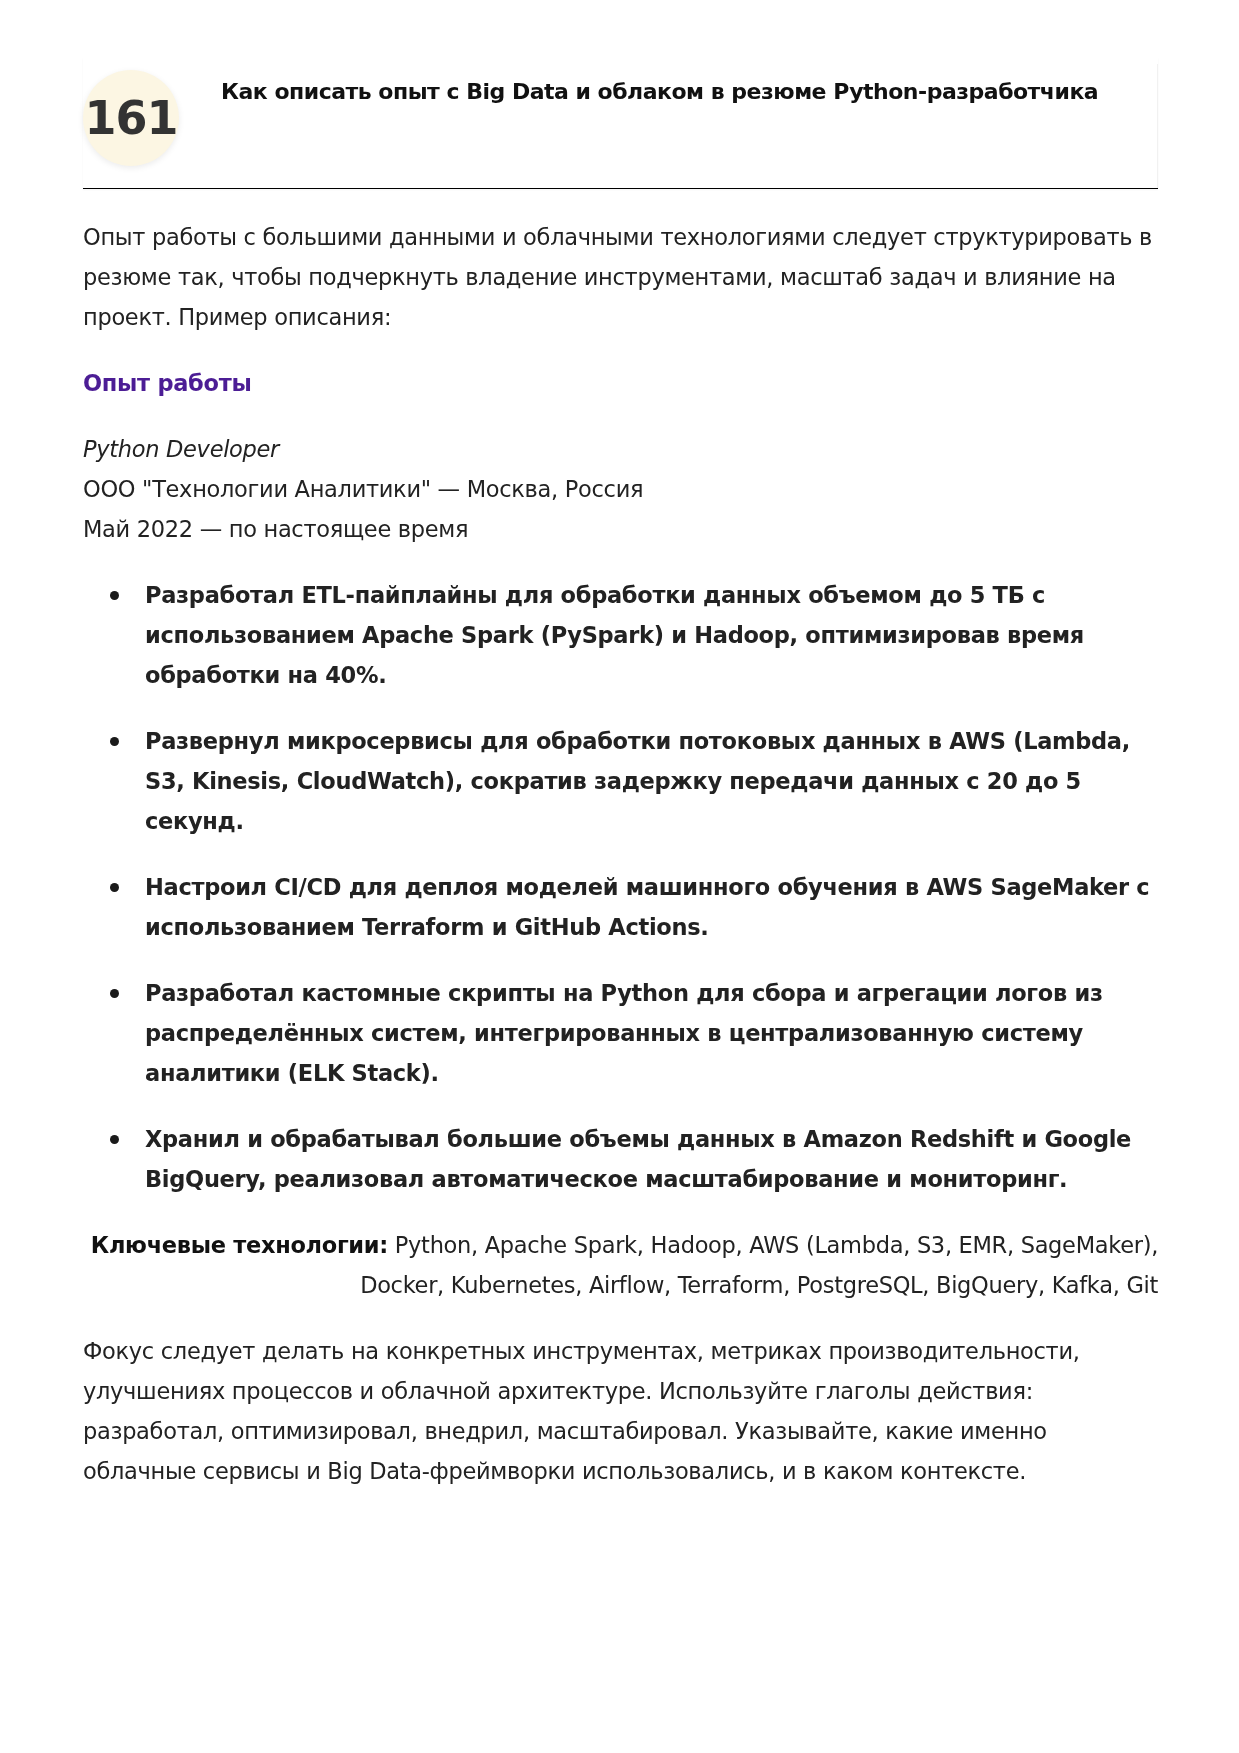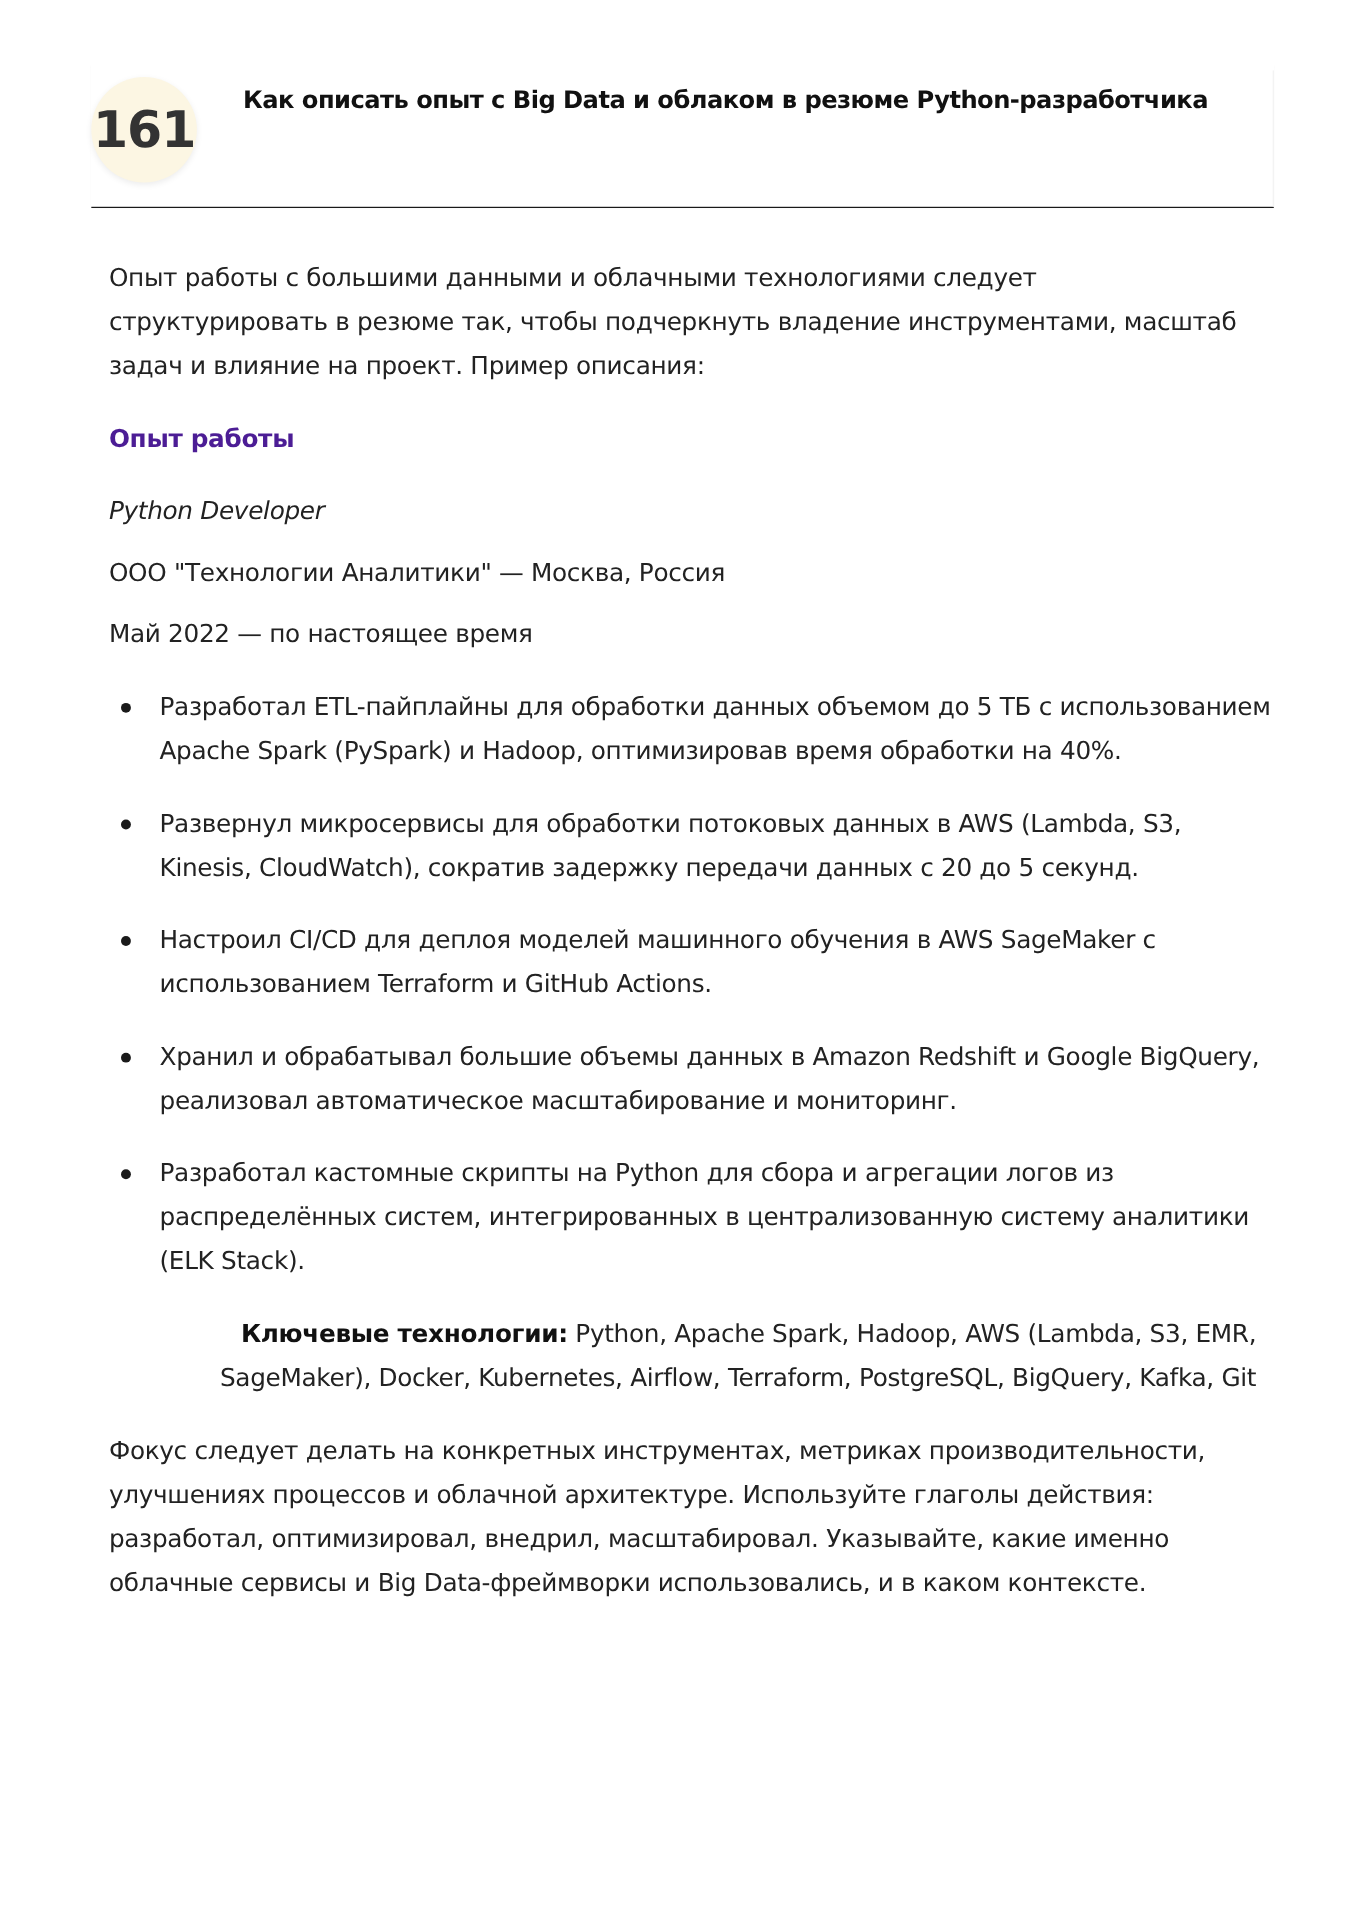--- a/index.html
+++ b/index.html
@@ -65,38 +65,39 @@
     letter-spacing: -0.5px;
   }
   .content {
     padding-top: 28px;
     font-size: 22.5px;
     line-height: 40px;
     color: #222222;
     letter-spacing: -0.3px;
   }
   .content p {
-    margin: 16px;
+    margin: 0;
   }
   .intro { margin-bottom: 26px !important; }
   .section-head {
     font-weight: bold;
     color: #4c1d95;
     margin-bottom: 26px !important;
   }
   .job-role { font-style: italic; }
   .job-block { margin-bottom: 26px; }
   ul.bullets {
     list-style: none;
     margin: 0;
     padding: 0 0 0 62px;
   }
   ul.bullets li {
     position: relative;
     margin-bottom: 26px;
+    font-weight: bold;
   }
   ul.bullets li .dot {
     position: absolute;
     left: -35px;
     top: 16px;
     width: 9px;
     height: 9px;
     border-radius: 50%;
     background: #1a1a1a;
   }
@@ -132,25 +133,25 @@
       <li>
         <span class="dot"></span>
         <span>Развернул микросервисы для обработки потоковых данных в AWS (Lambda, S3, Kinesis, CloudWatch), сократив задержку передачи данных с 20 до 5 секунд.</span>
       </li>
       <li>
         <span class="dot"></span>
         <span>Настроил CI/CD для деплоя моделей машинного обучения в AWS SageMaker с использованием Terraform и GitHub Actions.</span>
       </li>
       <li>
         <span class="dot"></span>
-        <span>Хранил и обрабатывал большие объемы данных в Amazon Redshift и Google BigQuery, реализовал автоматическое масштабирование и мониторинг.</span>
+        <span>Разработал кастомные скрипты на Python для сбора и агрегации логов из распределённых систем, интегрированных в централизованную систему аналитики (ELK Stack).</span>
       </li>
       <li>
         <span class="dot"></span>
-        <span>Разработал кастомные скрипты на Python для сбора и агрегации логов из распределённых систем, интегрированных в централизованную систему аналитики (ELK Stack).</span>
+        <span>Хранил и обрабатывал большие объемы данных в Amazon Redshift и Google BigQuery, реализовал автоматическое масштабирование и мониторинг.</span>
       </li>
     </ul>
 
     <p class="tech"><span class="tech-label">Ключевые технологии:</span><span> Python, Apache Spark, Hadoop, AWS (Lambda, S3, EMR, SageMaker), Docker, Kubernetes, Airflow, Terraform, PostgreSQL, BigQuery, Kafka, Git</span></p>
 
     <p>Фокус следует делать на конкретных инструментах, метриках производительности, улучшениях процессов и облачной архитектуре. Используйте глаголы действия: разработал, оптимизировал, внедрил, масштабировал. Указывайте, какие именно облачные сервисы и Big Data-фреймворки использовались, и в каком контексте.</p>
   </div>
 </div>
 
 </body></html>

